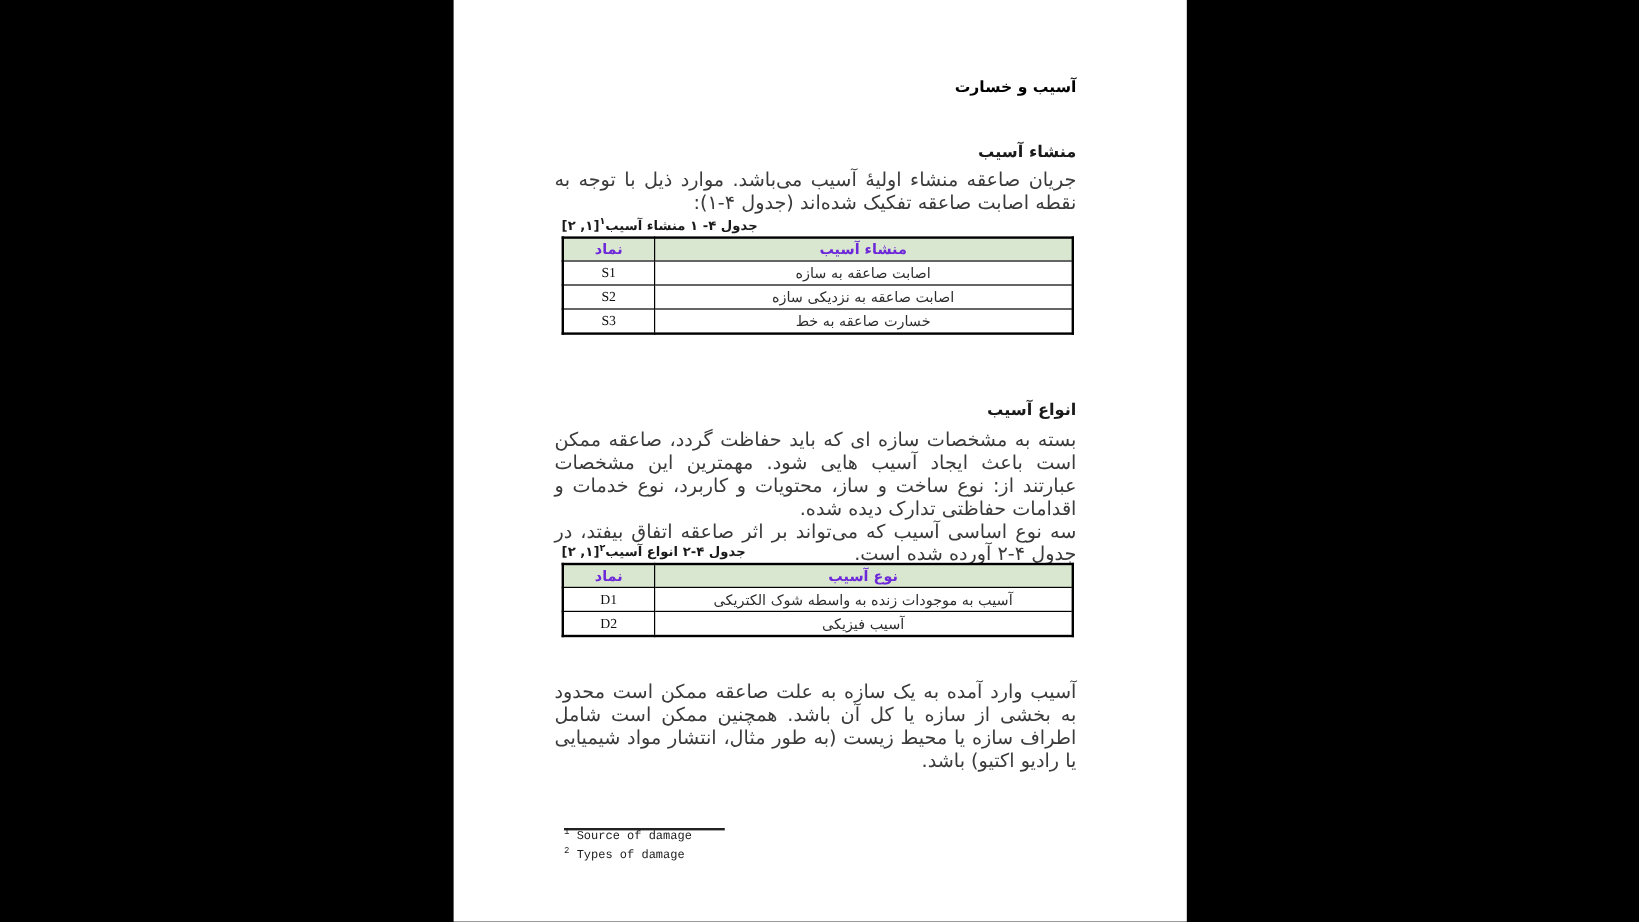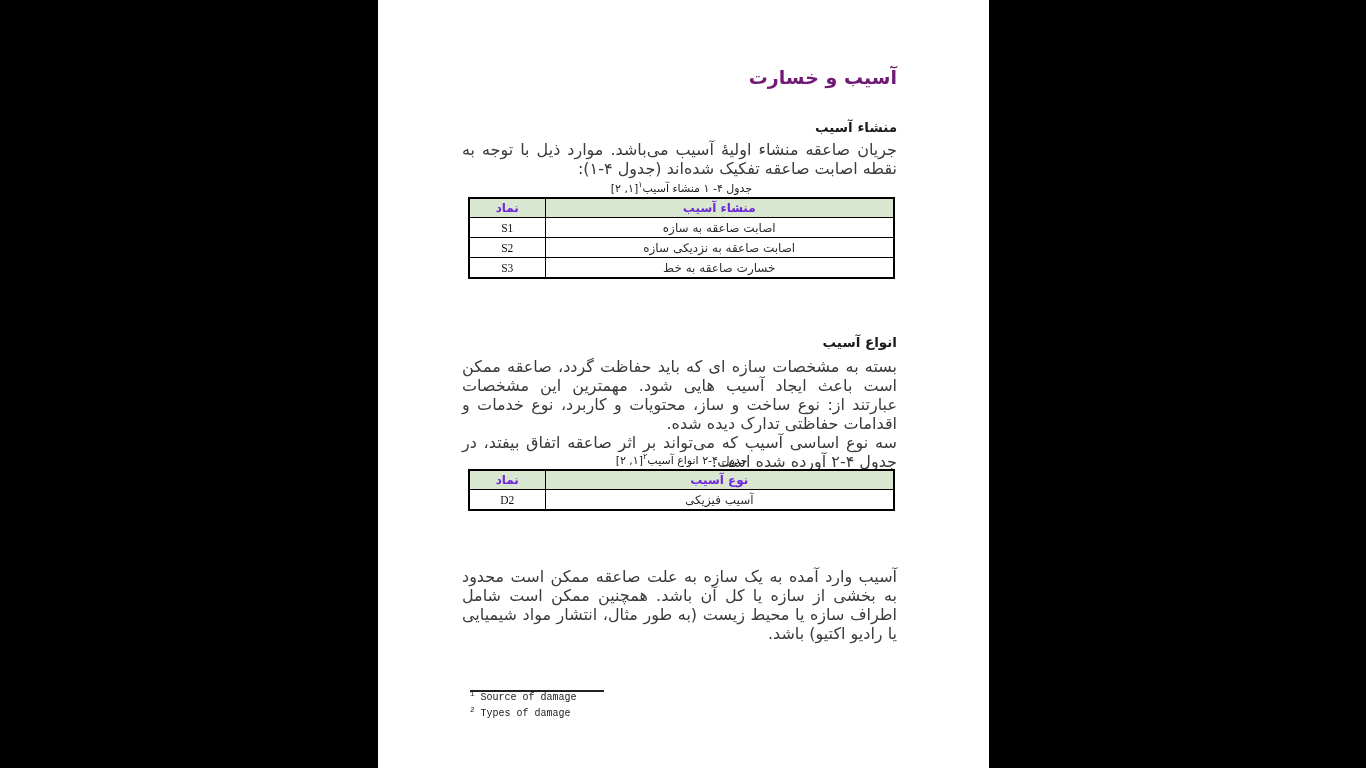--- a/index.html
+++ b/index.html
@@ -12,43 +12,43 @@
   }
   .page {
     position: absolute;
     left: 378px; top: 0;
     width: 611px; height: 768px;
     background: #ffffff;
   }
   .doc-title {
     position: absolute; top: 66px; right: 92px; margin: 0;
     direction: rtl;
-    font-size: 19px; font-weight: bold;
-    color: #701a75;
+    font-size: 13px; font-weight: bold;
+    color: #000000;
     font-family: "DejaVu Sans", sans-serif;
   }
   .sec-heading {
     position: absolute; right: 92px; margin: 0;
     direction: rtl;
     font-size: 13.5px; font-weight: bold;
     color: #1a1a1a;
   }
   .body-text {
     position: absolute; right: 92px; left: 84px; margin: 0;
     direction: rtl;
     text-align: justify;
     font-size: 16px; line-height: 19px;
     color: #3b3b3b;
   }
   .body-text .para { margin: 0; }
   .caption {
     position: absolute; left: 90px; width: 427px;
     direction: rtl;
-    text-align: center;
-    font-size: 11px; font-weight: normal;
+    text-align: left;
+    font-size: 11px; font-weight: bold;
     color: #1a1a1a;
   }
   .caption sup { font-size: 8px; }
   .data-table {
     position: absolute; left: 90px; width: 427px;
     border-collapse: collapse;
     table-layout: fixed;
     border: 2px solid #000;
     direction: ltr;
   }
@@ -150,20 +150,24 @@
         <col>
       </colgroup>
     <thead>
       <tr>
         <th>نماد</th>
         <th>نوع آسیب</th>
       </tr>
     </thead>
     <tbody>
       <tr>
+        <td class="sym">D1</td>
+        <td>آسیب به موجودات زنده به واسطه شوک الکتریکی</td>
+      </tr>
+      <tr>
         <td class="sym">D2</td>
         <td>آسیب فیزیکی</td>
       </tr>
     </tbody>
   </table>
 
   <p class="body-text" style="top:567px">آسیب وارد آمده به یک سازه به علت صاعقه ممکن است محدود به بخشی از سازه یا کل آن باشد. همچنین ممکن است شامل اطراف سازه یا محیط زیست (به طور مثال، انتشار مواد شیمیایی یا رادیو اکتیو) باشد.</p>
 
   <div class="footnote-rule"></div>
 

